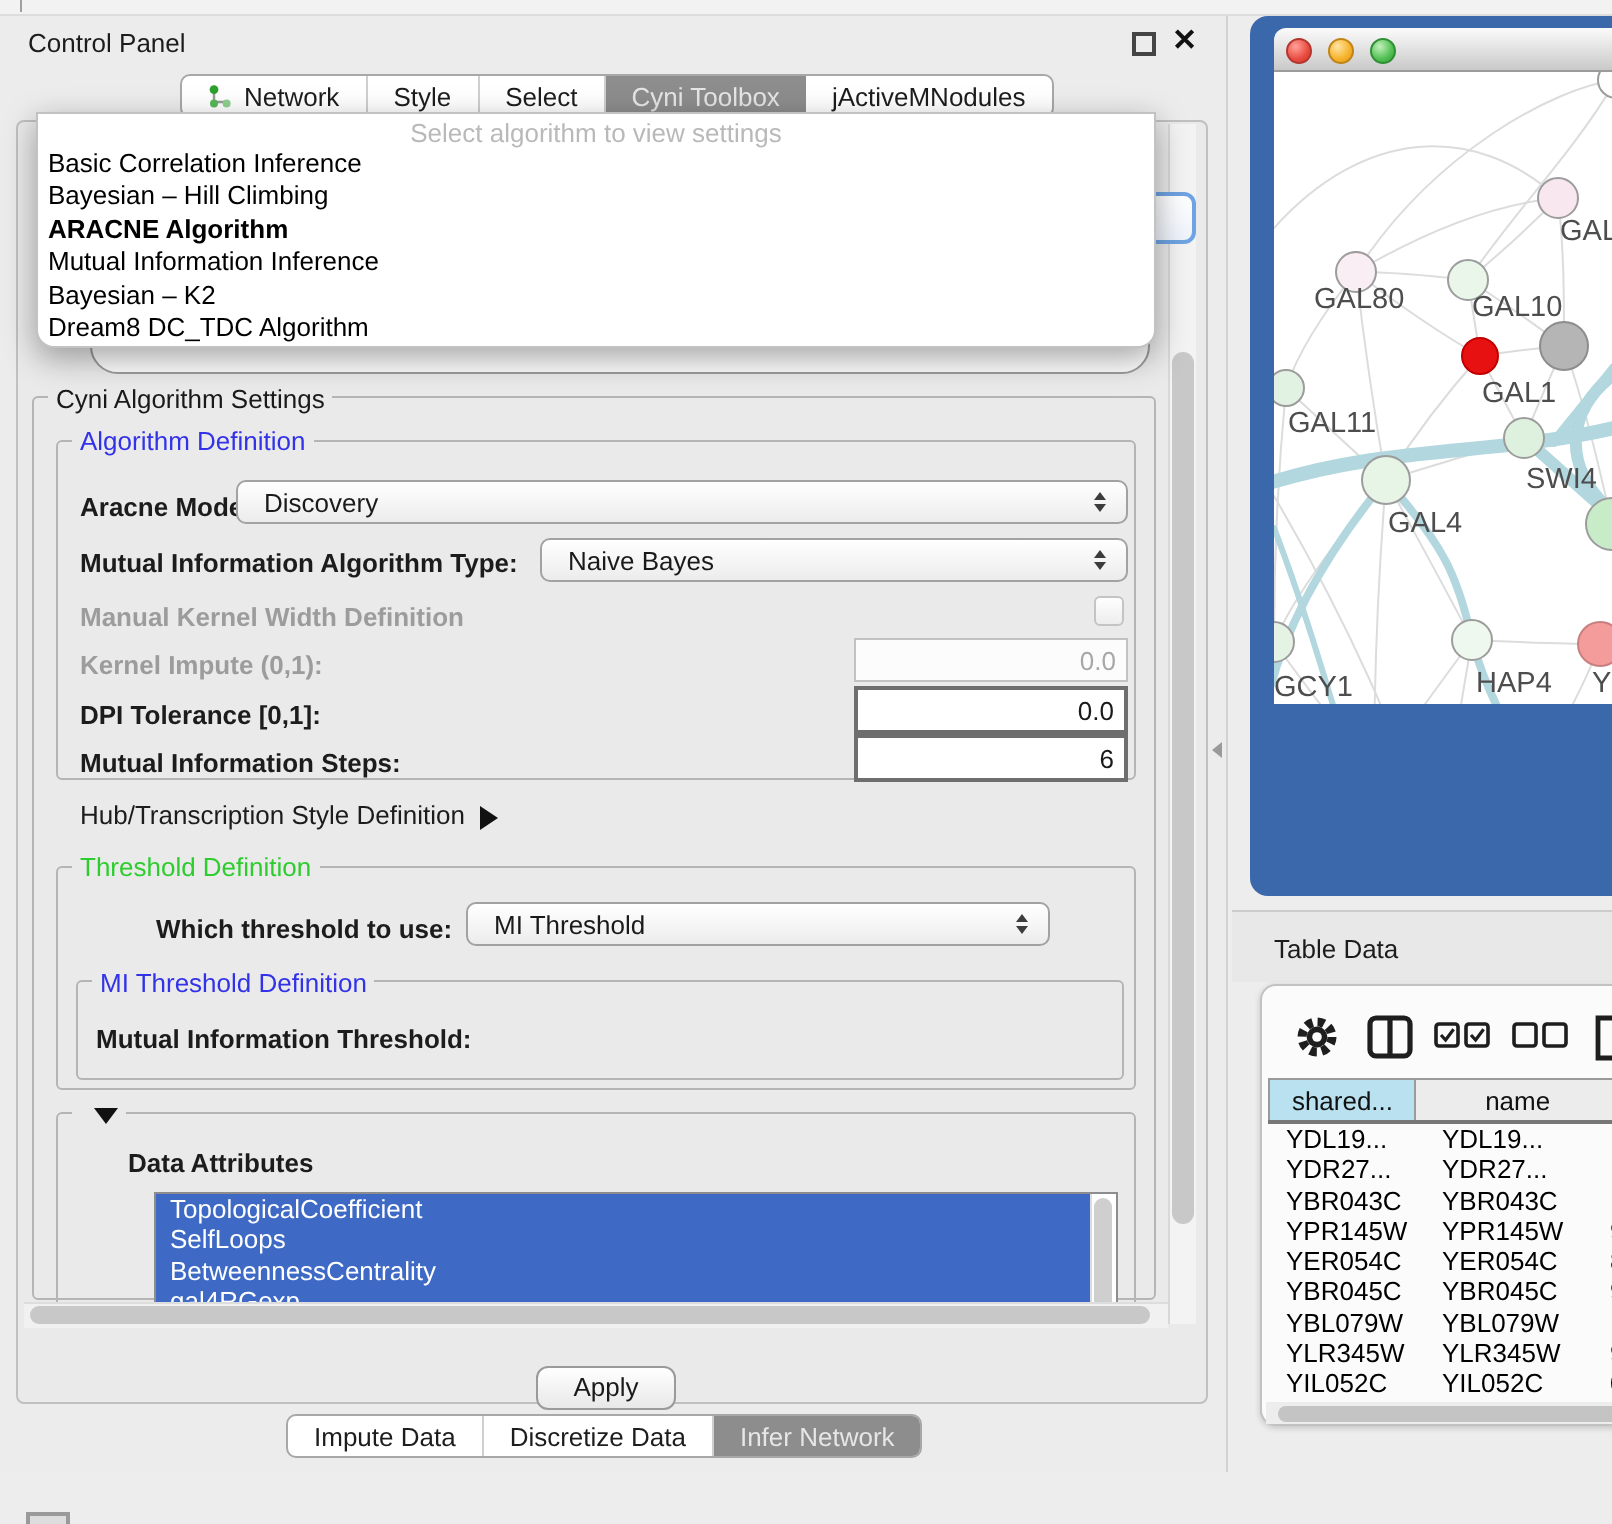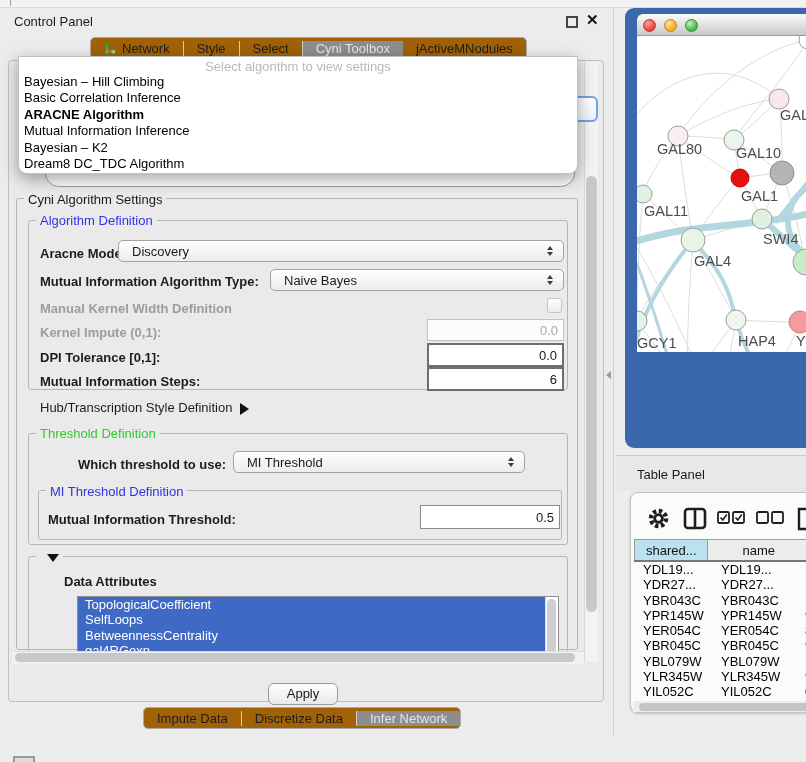--- a/index.html
+++ b/index.html
@@ -13,21 +13,21 @@
   .top-tick { left:10px; top:0; width:1px; height:6px; background:#a0a0a0; }
 
   
   .control-panel { left:0; top:8px; width:614px; height:728px; background:#ececec; border-right:1px solid #d2d2d2; }
   .cp-title { position:absolute; left:14px; top:6px; font-size:13px; color:#1c1c1c; }
   .float-btn { position:absolute; left:566px; top:8px; width:12px; height:12px; border:2px solid #444; background:transparent; }
   .close-btn { position:absolute; left:586px; top:3px; font-size:15px; font-weight:bold; color:#111; }
 
   
   .tabstrip { position:absolute; display:flex; height:22px; border:1px solid #a8a8a8; border-radius:5px;
-              background:#a16207; overflow:hidden; font-size:13px;align-items:center; }
+              background:#ffffff; overflow:hidden; font-size:13px; }
   .tabstrip .tab { display:flex; align-items:center; padding:0 13px; color:#1d1d1d; border-right:1px solid #cfcfcf; white-space:nowrap; }
   .tabstrip .tab:last-child { border-right:none; }
   .tabstrip .tab.sel { background:#8d8d8d; color:#e6e6e6; border-right:none; }
   .tabstrip .tab .ticon { margin-right:6px; display:inline-block; width:12px; height:13px; }
 
   
   .popup { position:absolute; left:18px; top:56px; width:560px; height:118px; background:#ffffff;
            border:1px solid #c2c2c2; border-radius:0 0 9px 9px; box-shadow:0 5px 16px rgba(0,0,0,0.35);
            z-index:30; font-size:13px; overflow:hidden; }
   .popup-header { height:17px; text-align:center; color:#b9b9b9; padding-top:2px; }
@@ -218,21 +218,20 @@
       <span class="arrows">
           <span class="arr-up"></span>
           <span class="arr-dn"></span>
         </span>
     </div>
 
     <div class="gbox" style="left:38px; top:482px; width:524px; height:50px;"></div>
     <span class="gtitle blue" style="left:46px; top:476px;">MI Threshold Definition</span>
 
     <span class="lbl" style="left:48px; top:504px;">Mutual Information Threshold:</span>
-    <div class="tinput" style="left:420px; top:497px; width:140px; height:24px; border-width:1px; border-color:#8a8a8a;">0.5</div>
 
     <div class="gbox" style="left:28px; top:548px; width:540px; height:107px;"></div>
     <span class="gtitle" style="left:36px; top:541px;">
       <span class="tri-down"></span>
     </span>
     <span class="lbl" style="left:40px; top:566px;padding-left:24px;">Data Attributes</span>
 
     <div class="abs src-list" id="src-list">
       <div class="src-item">TopologicalCoefficient</div>
         <div class="src-item">SelfLoops</div>
@@ -330,21 +329,21 @@
           <text x="57" y="230" font-size="14.5" fill="#4d4d4d">GAL4</text>
           <text x="101" y="310" font-size="14.5" fill="#4d4d4d">HAP4</text>
           <text x="159" y="310" font-size="14.5" fill="#4d4d4d">Y</text>
           <text x="0" y="312" font-size="14.5" fill="#4d4d4d">GCY1</text>
           <text x="50" y="375" font-size="14.5" fill="#4d4d4d">HAP2</text>
         </svg>
     </div>
   </div>
 
   <div class="abs tp-strip">
-    <span class="tp-title">Table Panel</span>
+    <span class="tp-title">Table Data</span>
   </div>
 
   <div class="abs table-panel">
     <div class="tp-toolbar">
       <span class="tp-icon" style="left:16px;">
         <svg width="23" height="23" viewBox="0 0 23 23">
             <circle cx="11.5" cy="11.5" r="7.5" fill="none" stroke="#1e1e1e" stroke-width="4.5" stroke-dasharray="3.4,2.5"></circle>
             <circle cx="11.5" cy="11.5" r="5.2" fill="#1e1e1e"></circle>
             <circle cx="11.5" cy="11.5" r="2.4" fill="#fbfbfb"></circle>
           </svg>
@@ -431,22 +430,22 @@
         </div>
     </div>
     <div class="tp-htrack">
       <div class="tp-hthumb"></div>
     </div>
   </div>
 
   <div class="popup">
     <div class="popup-header">Select algorithm to view settings</div>
     <div id="algo-items">
+        <div class="popup-item">Basic Correlation Inference</div>
         <div class="popup-item">Bayesian – Hill Climbing</div>
-        <div class="popup-item">Basic Correlation Inference</div>
         <div class="popup-item bold">ARACNE Algorithm</div>
         <div class="popup-item">Mutual Information Inference</div>
         <div class="popup-item">Bayesian – K2</div>
         <div class="popup-item">Dream8 DC_TDC Algorithm</div>
       </div>
   </div>
 
   <div class="abs bl-frag"></div>
 </div>
 

